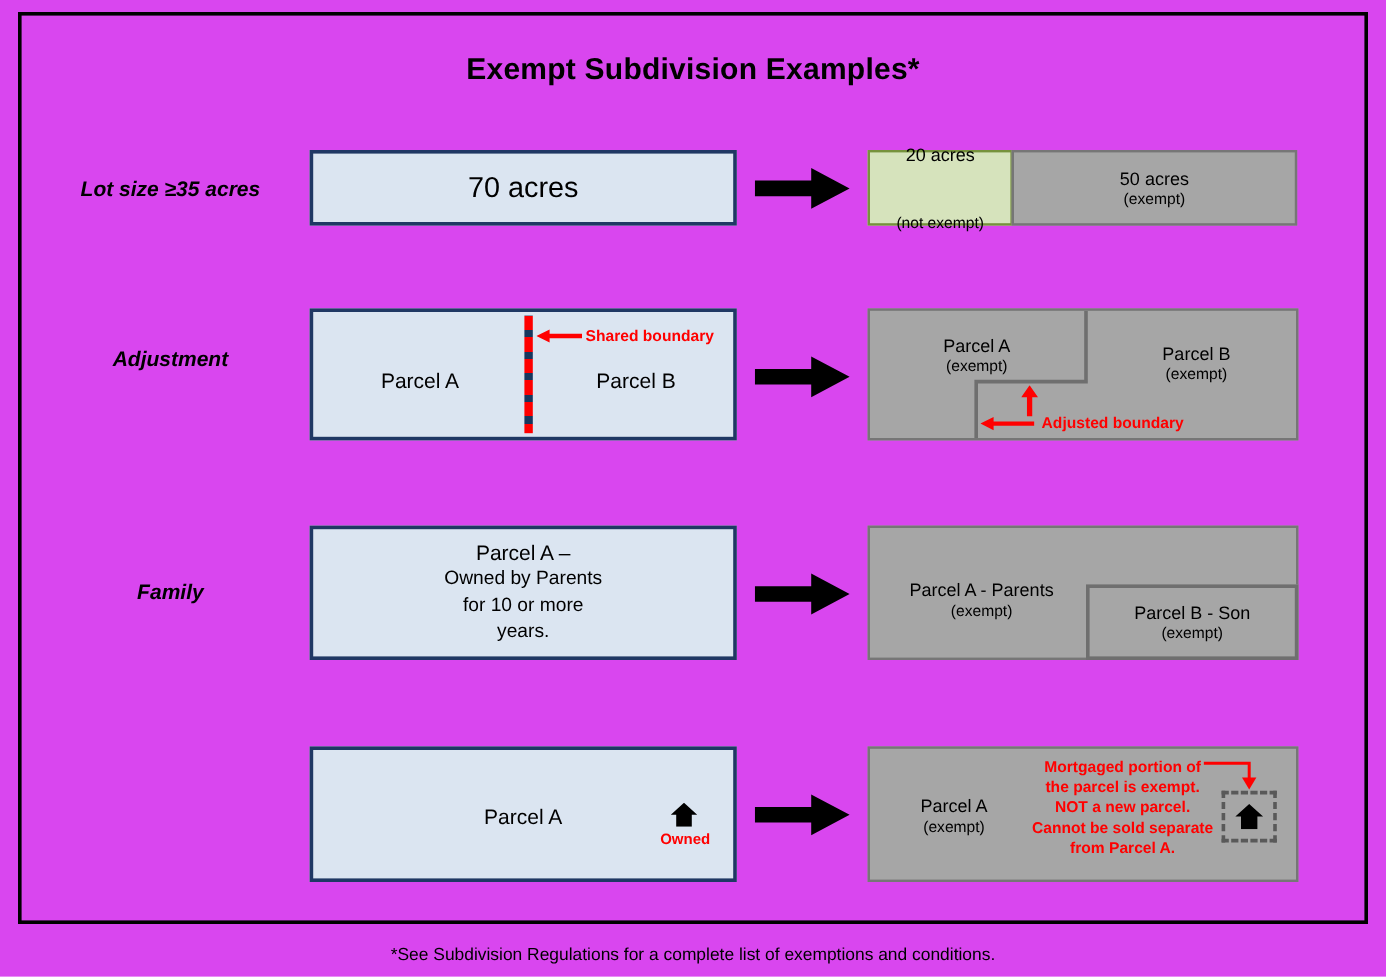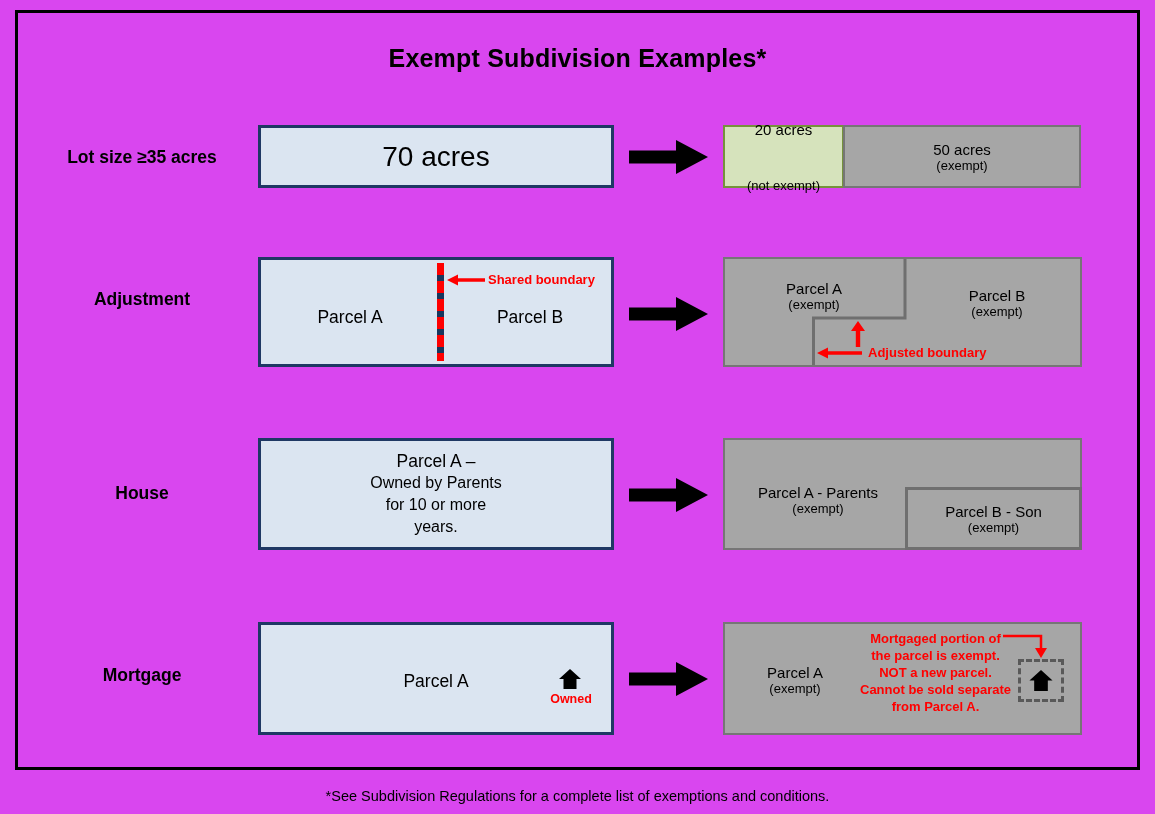--- a/index.html
+++ b/index.html
@@ -2,27 +2,27 @@
 <html><head>
 <meta charset="utf-8">
 <style>
   * { margin:0; padding:0; box-sizing:border-box; }
   html,body { background:#ffffff; }
   body { font-family:"Liberation Sans", sans-serif; color:#000; }
   .canvas { position:relative; width:1155px; height:814px; background:#d946ef; overflow:hidden; }
   .frame { position:absolute; left:15px; top:10px; width:1125px; height:760px; border:3px solid #000; }
   .title { position:absolute; left:0; top:44px; width:1155px; text-align:center; font-size:25px; font-weight:bold; letter-spacing:.2px; }
   .footnote { position:absolute; left:0; top:788px; width:1155px; text-align:center; font-size:14.5px; }
-  .row-label { position:absolute; left:27px; width:230px; text-align:center; font-size:17.5px; font-weight:bold; line-height:24px; }
+  .row-label { position:absolute; left:27px; width:230px; text-align:center; font-size:17.5px; font-weight:bold; line-height:24px;font-style:italic; }
   .box { position:absolute; }
   .blue  { background:#dbe5f1; border:3px solid #1f3864; }
   .grayBox  { background:#a6a6a6; border:2px solid #767676; }
   .greenBox { background:#d6e3bc; border:2px solid #76923c;gap:40px; }
   .cflex { display:flex; flex-direction:column; align-items:center; justify-content:center; text-align:center; }
-  .big   { font-size:28px; }
+  .big   { font-size:24px; }
   .p-name   { font-size:15px; line-height:17px; }
   .p-status { font-size:13px; line-height:15px; }
   .plabel { position:absolute; text-align:center; }
   .ptext  { font-size:17.5px; }
   .red  { color:#ff0000; font-weight:bold; }
   .anno { position:absolute; font-size:13px; line-height:15px; white-space:nowrap; }
   .block-arrow { position:absolute; }
   .abs { position:absolute; }
   .shared-line { position:absolute; left:176px; top:3px; bottom:3px; width:7px;
     background:repeating-linear-gradient(to bottom, #ff0000 0 12px, #17375e 12px 18px); }
@@ -96,21 +96,21 @@
     <svg class="abs" style="left:126px; top:62px;" width="14" height="26" viewBox="0 0 14 26">
       <polygon points="7,0 0,10 4.8,10 4.8,26 9.2,26 9.2,10 14,10" fill="#ff0000"></polygon>
     </svg>
     <svg class="abs" style="left:92px; top:88px;" width="45" height="12" viewBox="0 0 45 12">
       <polygon points="0,6 11,0.5 11,4.2 45,4.2 45,7.8 11,7.8 11,11.5" fill="#ff0000"></polygon>
     </svg>
     <div class="anno red" style="left:143px; top:86px;">Adjusted boundary</div>
   </div>
 
   <div class="row-label" style="top:481px;">
-    <div>House</div>
+    <div>Family</div>
   </div>
 
   <div class="box blue cflex" style="left:258px; top:438px; width:356px; height:112px;">
     <div class="family-line first">Parcel A –</div>
     <div class="family-line">Owned by Parents</div>
     <div class="family-line">for 10 or more</div>
     <div class="family-line">years.</div>
   </div>
 
   <svg class="block-arrow" style="left:629px; top:477px;" width="80" height="36" viewBox="0 0 80 36">
@@ -121,23 +121,20 @@
     <div class="plabel" style="left:13px; top:44px; width:160px;">
       <div class="p-name">Parcel A - Parents</div>
       <div class="p-status">(exempt)</div>
     </div>
     <div class="cflex" style="position:absolute; left:180px; top:47px; width:177px; height:63px; border:3px solid #6f6f6f; background:#a6a6a6;">
       <div class="p-name">Parcel B - Son</div>
       <div class="p-status">(exempt)</div>
     </div>
   </div>
 
-  <div class="row-label" style="top:663px;">
-    <div>Mortgage</div>
-  </div>
 
   <div class="box blue" style="left:258px; top:622px; width:356px; height:113px;">
     <div class="plabel ptext" style="left:0; top:46px; width:100%;">Parcel A</div>
     <svg class="abs" style="left:298px; top:44px;" width="22" height="20" viewBox="0 0 22 20">
       <path d="M11 0 L22 10 L17.5 10 L17.5 20 L4.5 20 L4.5 10 L0 10 Z" fill="#000"></path>
     </svg>
     <div class="anno red" style="left:272px; top:67px; width:76px; text-align:center; font-size:12.5px;">Owned</div>
   </div>
 
   <svg class="block-arrow" style="left:629px; top:661px;" width="80" height="36" viewBox="0 0 80 36">

